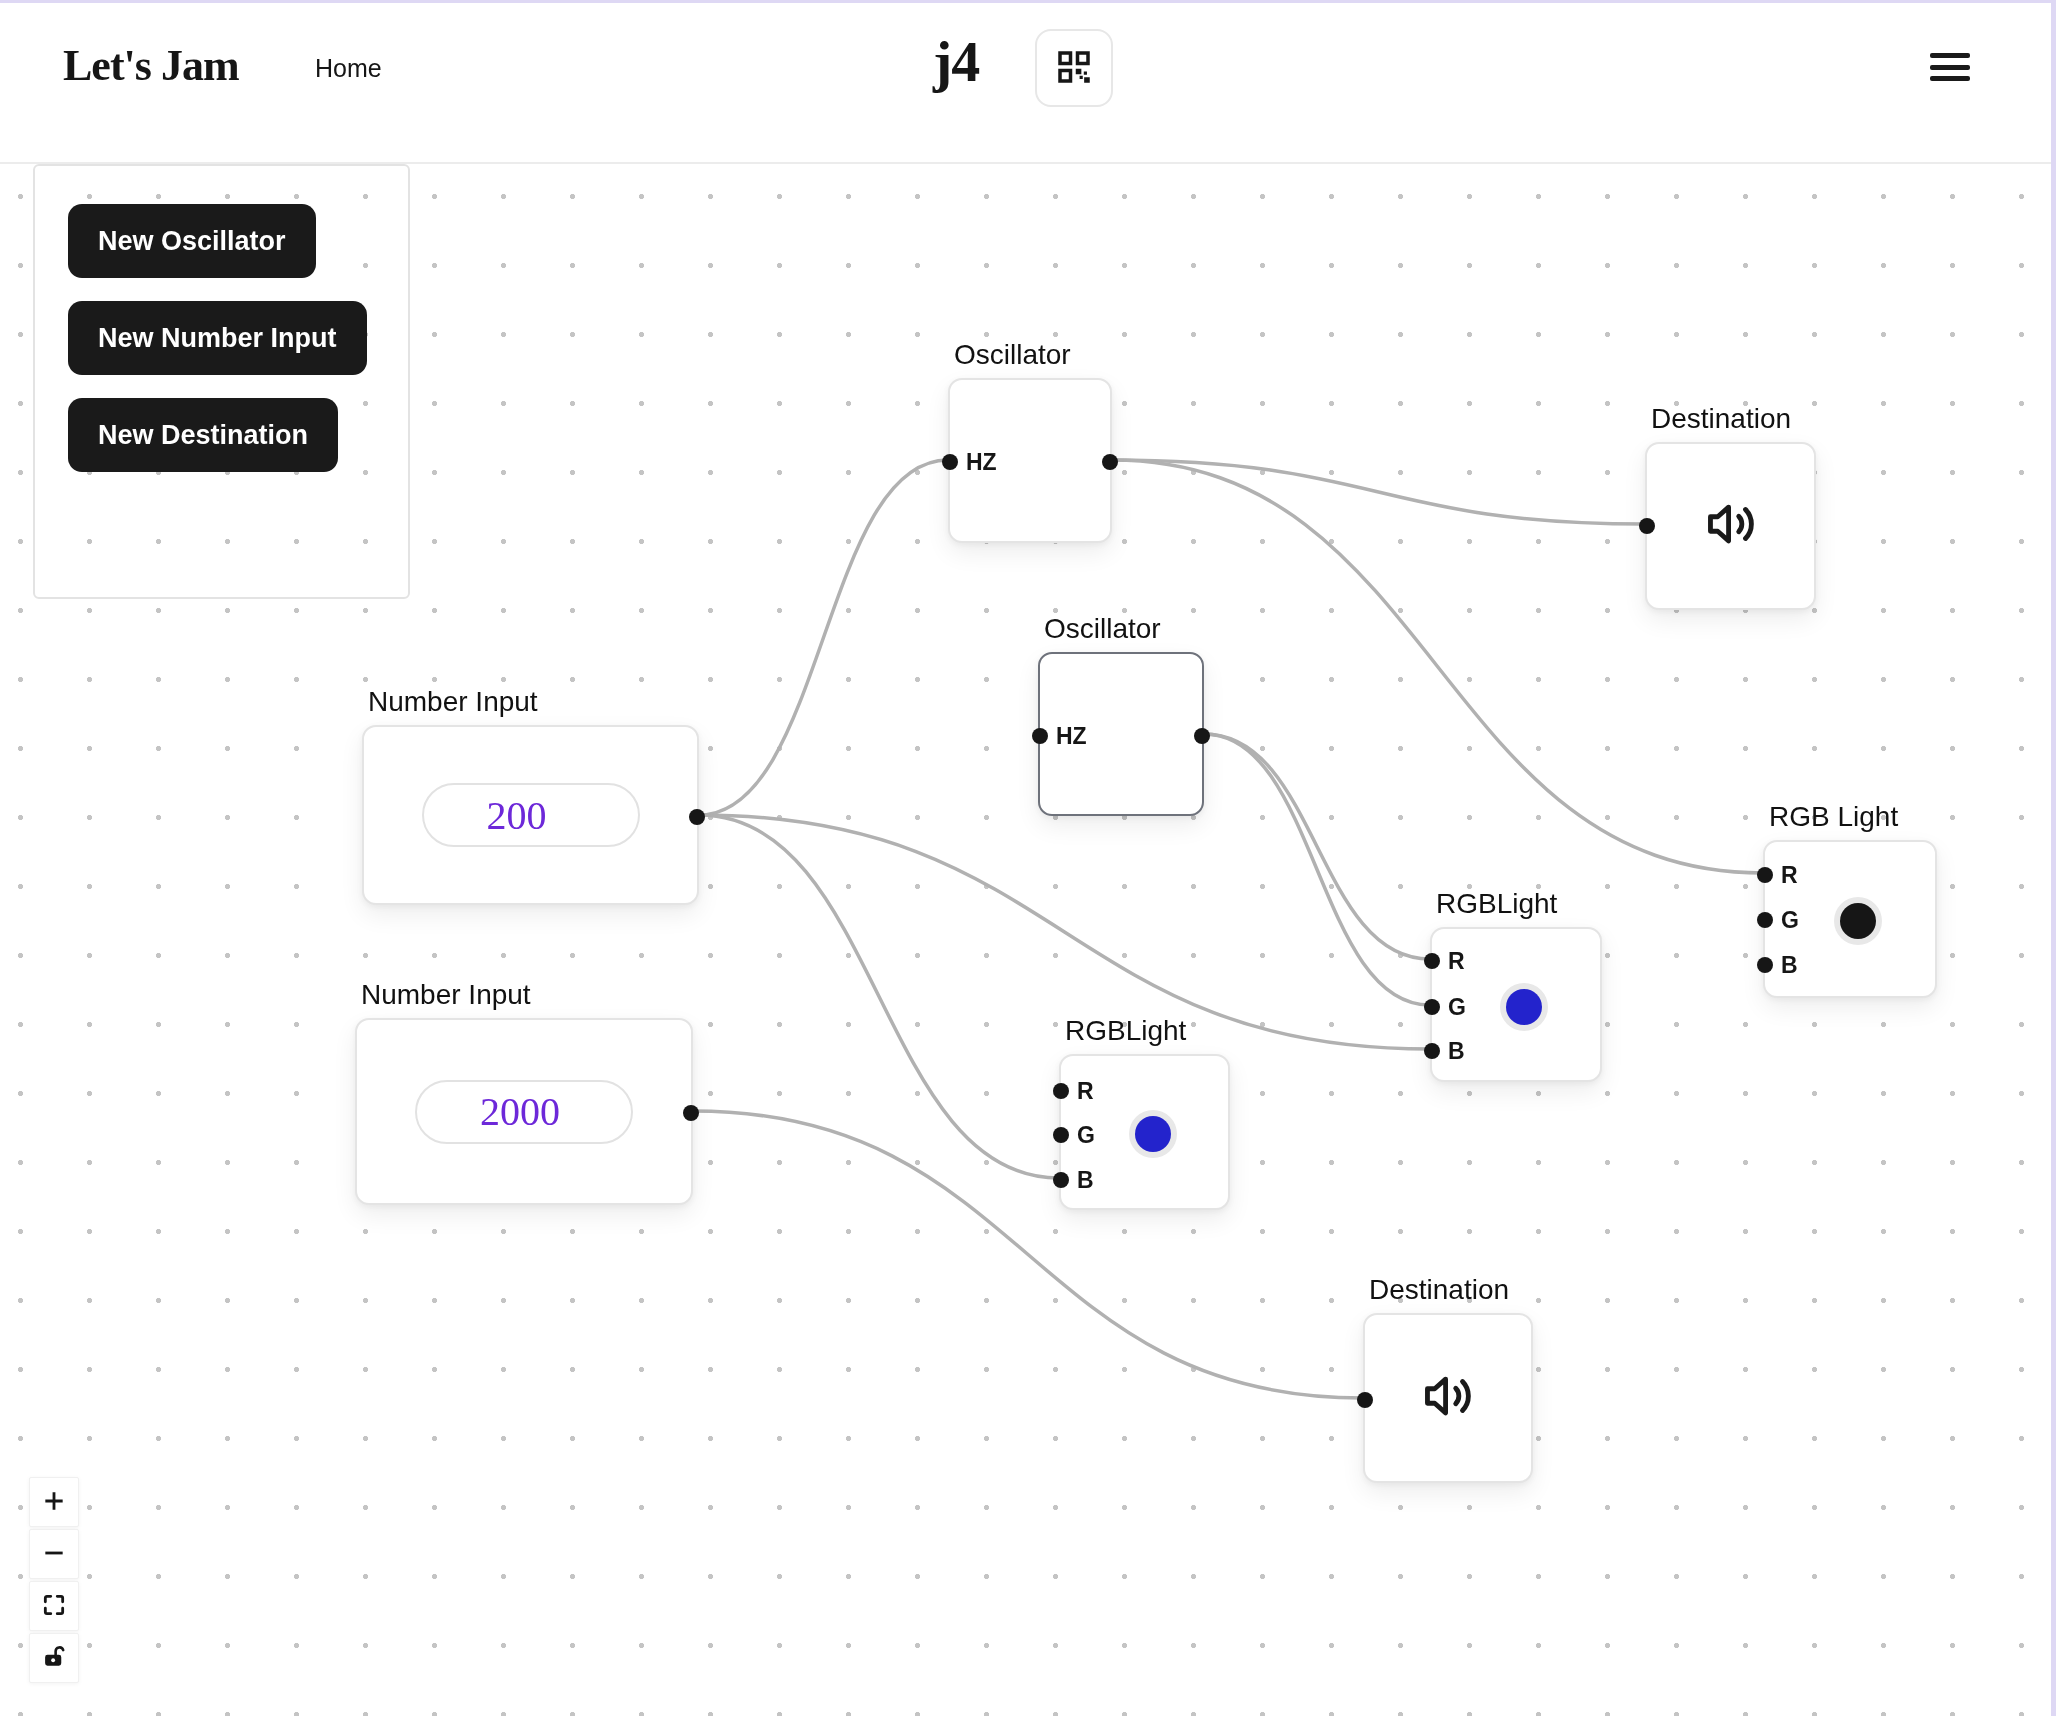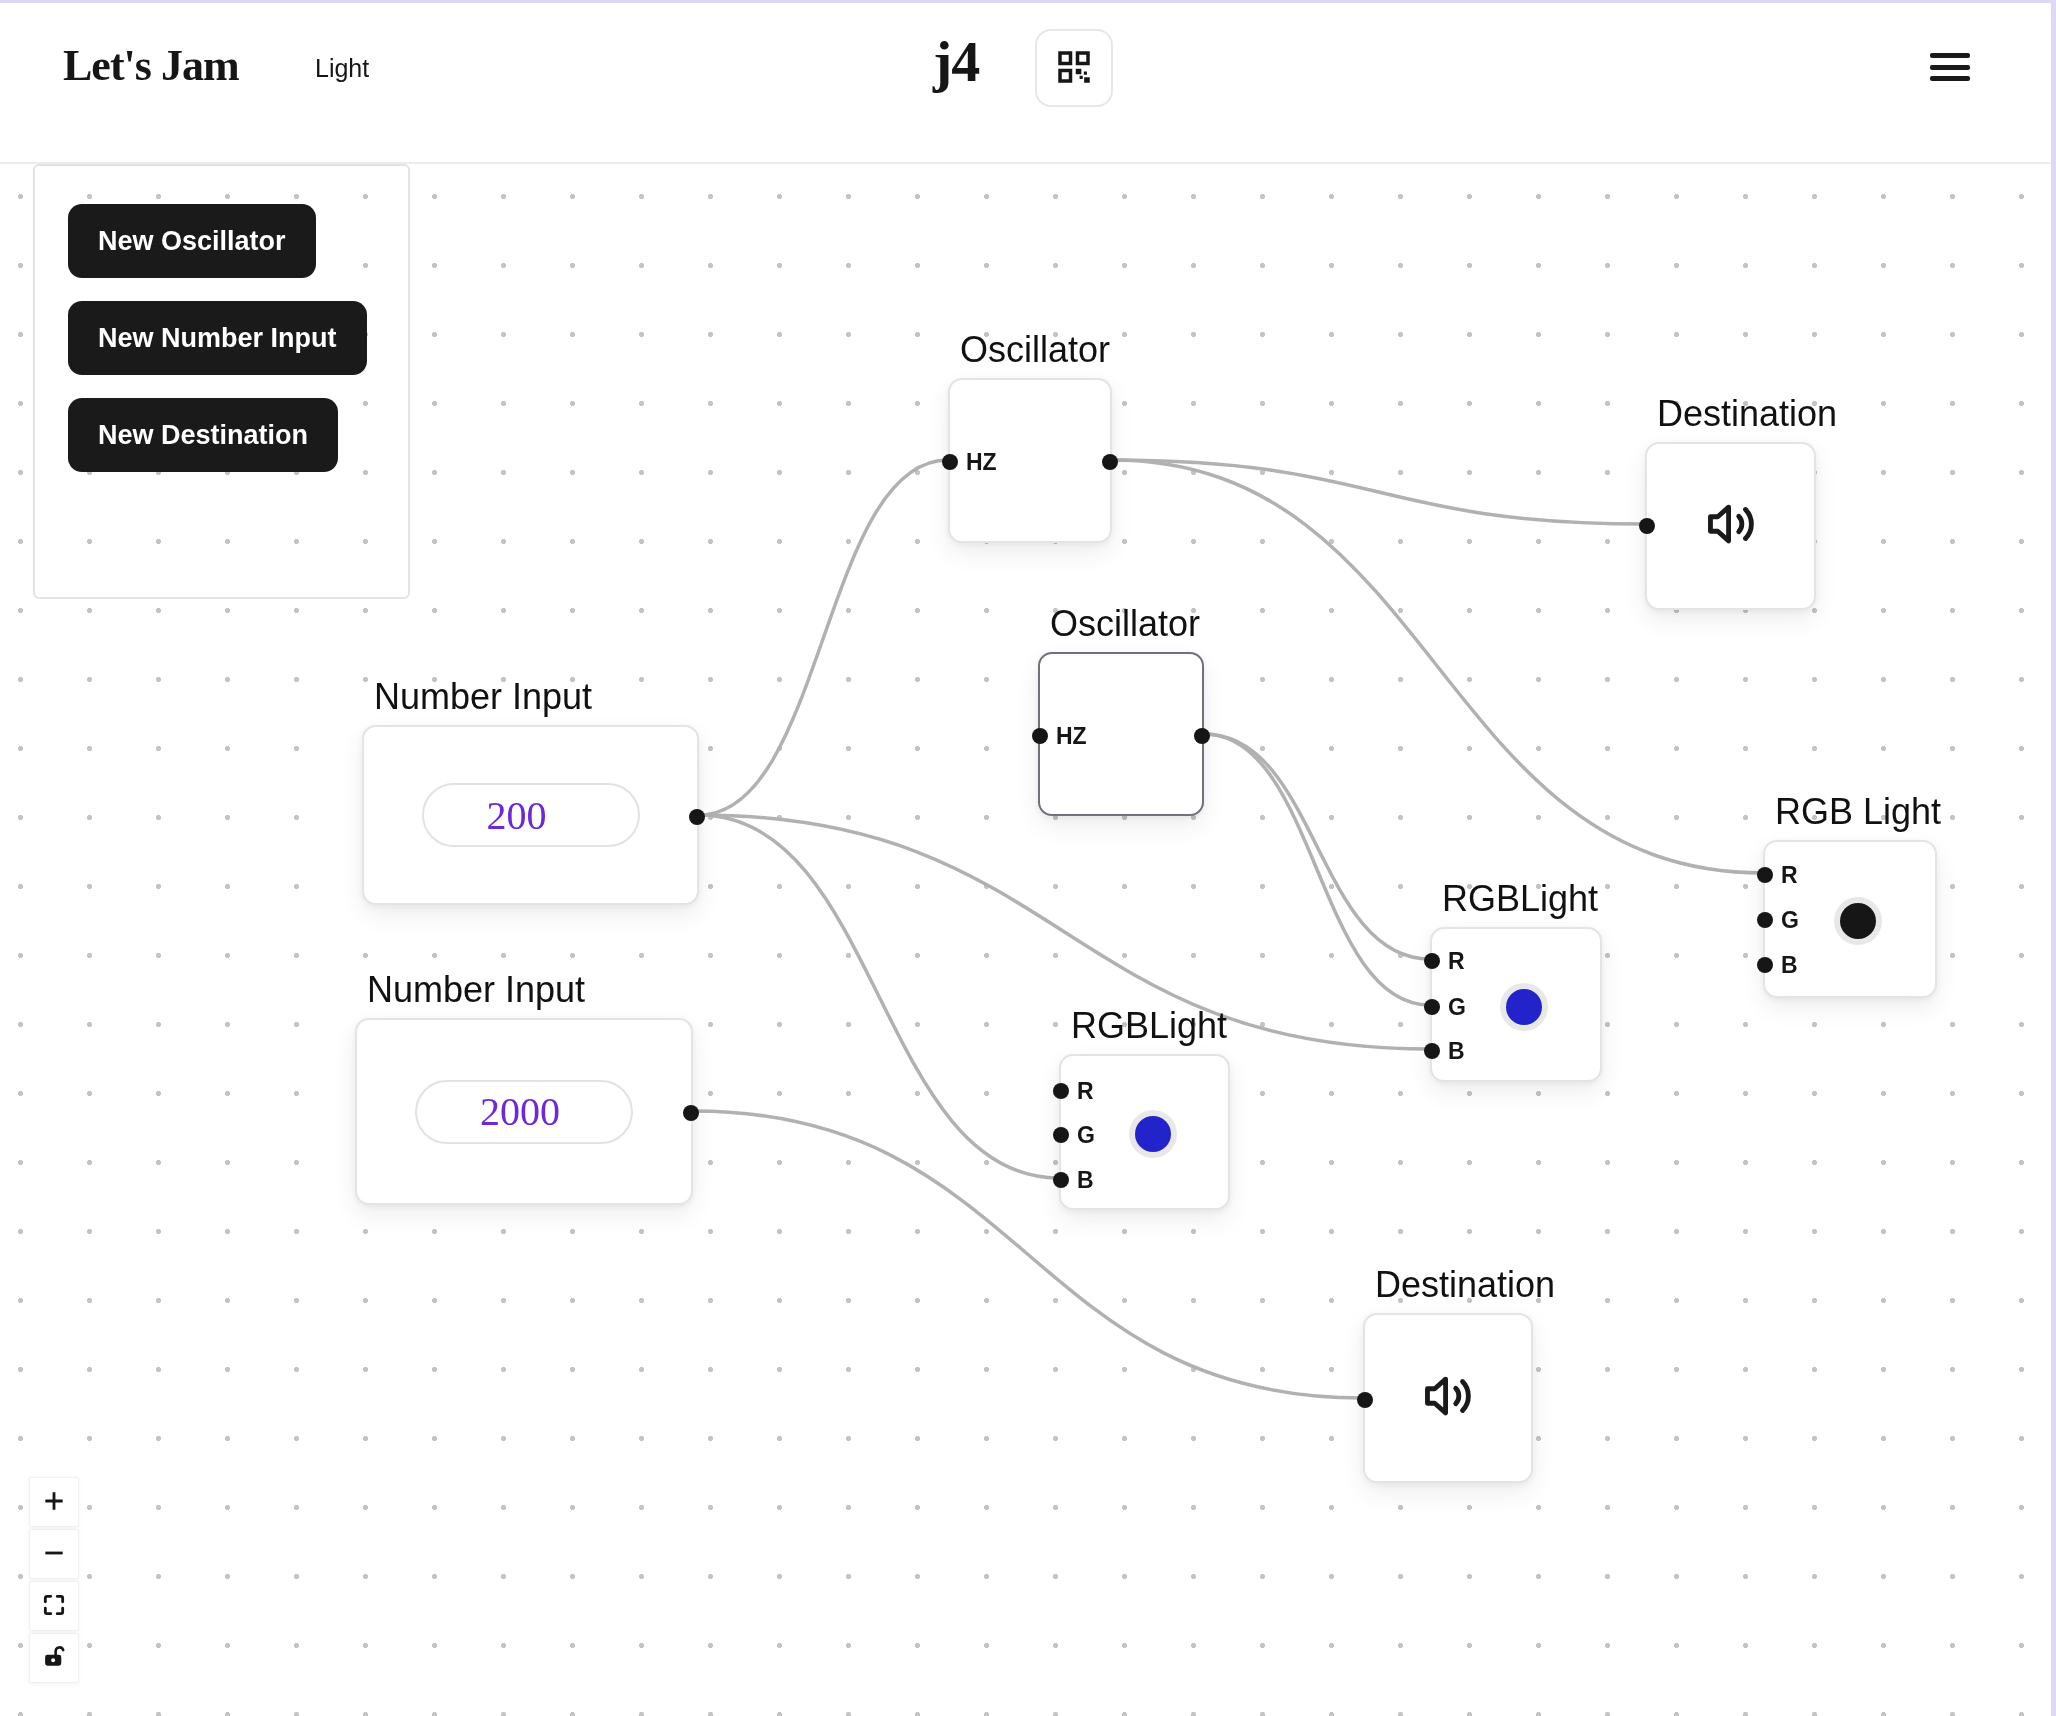--- a/index.html
+++ b/index.html
@@ -32,21 +32,21 @@
   .panel{position:absolute;left:33px;top:164px;width:377px;height:435px;border:2px solid #e3e3e3;
     border-radius:6px;z-index:5;padding:38px 33px;display:flex;flex-direction:column;gap:23px;align-items:flex-start;}
   .p-btn{background:#1a1a1a;color:#fff;border:none;border-radius:14px;height:74px;
     padding:0 30px;font-size:27px;font-weight:600;font-family:"Liberation Sans",sans-serif;
     display:flex;align-items:center;cursor:pointer;white-space:nowrap;}
 
   
   .node{position:absolute;background:#fff;border:2px solid #e4e4e4;border-radius:14px;
     box-shadow:0 10px 24px rgba(0,0,0,.07),0 2px 6px rgba(0,0,0,.05);cursor:grab;}
   .node.selected{border:2px solid #6e727b;}
-  .node-title{position:absolute;bottom:100%;margin-bottom:9px;left:10px;font-size:36px;color:#111;
+  .node-title{position:absolute;bottom:100%;margin-bottom:9px;left:4px;font-size:28px;color:#111;
     white-space:nowrap;cursor:default;}
   .port{position:absolute;width:16px;height:16px;margin-top:-8px;border-radius:50%;background:#161616;cursor:crosshair;}
   .port.left{left:-8px;}
   .port.right{right:-8px;}
   .port-label{position:absolute;left:16px;transform:translateY(-50%);font-size:23px;font-weight:700;cursor:default;}
   .pill{position:absolute;left:50%;top:50%;transform:translate(-50%,-50%);width:218px;height:64px;
     border:2px solid #e2e2e2;border-radius:32px;display:flex;align-items:center;justify-content:center;background:#fff;}
   .pill input{width:88px;border:none;outline:none;font-size:40px;color:#6d28d9;padding:0;
     font-family:Liberation Serif, serif;background:transparent;overflow:hidden;}
   .speaker{position:absolute;left:50%;top:50%;transform:translate(-50%,-50%);}
@@ -62,21 +62,21 @@
 
   
   .frame{position:absolute;inset:0;pointer-events:none;z-index:20;
     box-shadow:inset 0 3px 0 #ded8f4, inset -5px 0 0 #ded8f4;}
 </style>
 </head>
 <body>
 
 <div class="header">
   <div class="brand">Let's Jam</div>
-  <div class="nav-home">Light</div>
+  <div class="nav-home">Home</div>
   <div class="logo">j4</div>
   <button class="qr-btn">
     <span>
       <svg width="42" height="42" viewBox="0 0 24 24" fill="#161616">
         <path fill-rule="evenodd" d="M3 3h8v8H3zm2 2h4v4H5z"></path>
         <path fill-rule="evenodd" d="M13 3h8v8h-8zm2 2h4v4h-4z"></path>
         <path fill-rule="evenodd" d="M3 13h8v8H3zm2 2h4v4H5z"></path>
         <path d="M13 13h3.2v3.2H13zM17.6 14.6h1.8v1.8h-1.8zM15.2 17h1.8v1.8h-1.8zM17.8 17.8h3.2V21h-3.2z"></path>
       </svg>
     </span>

